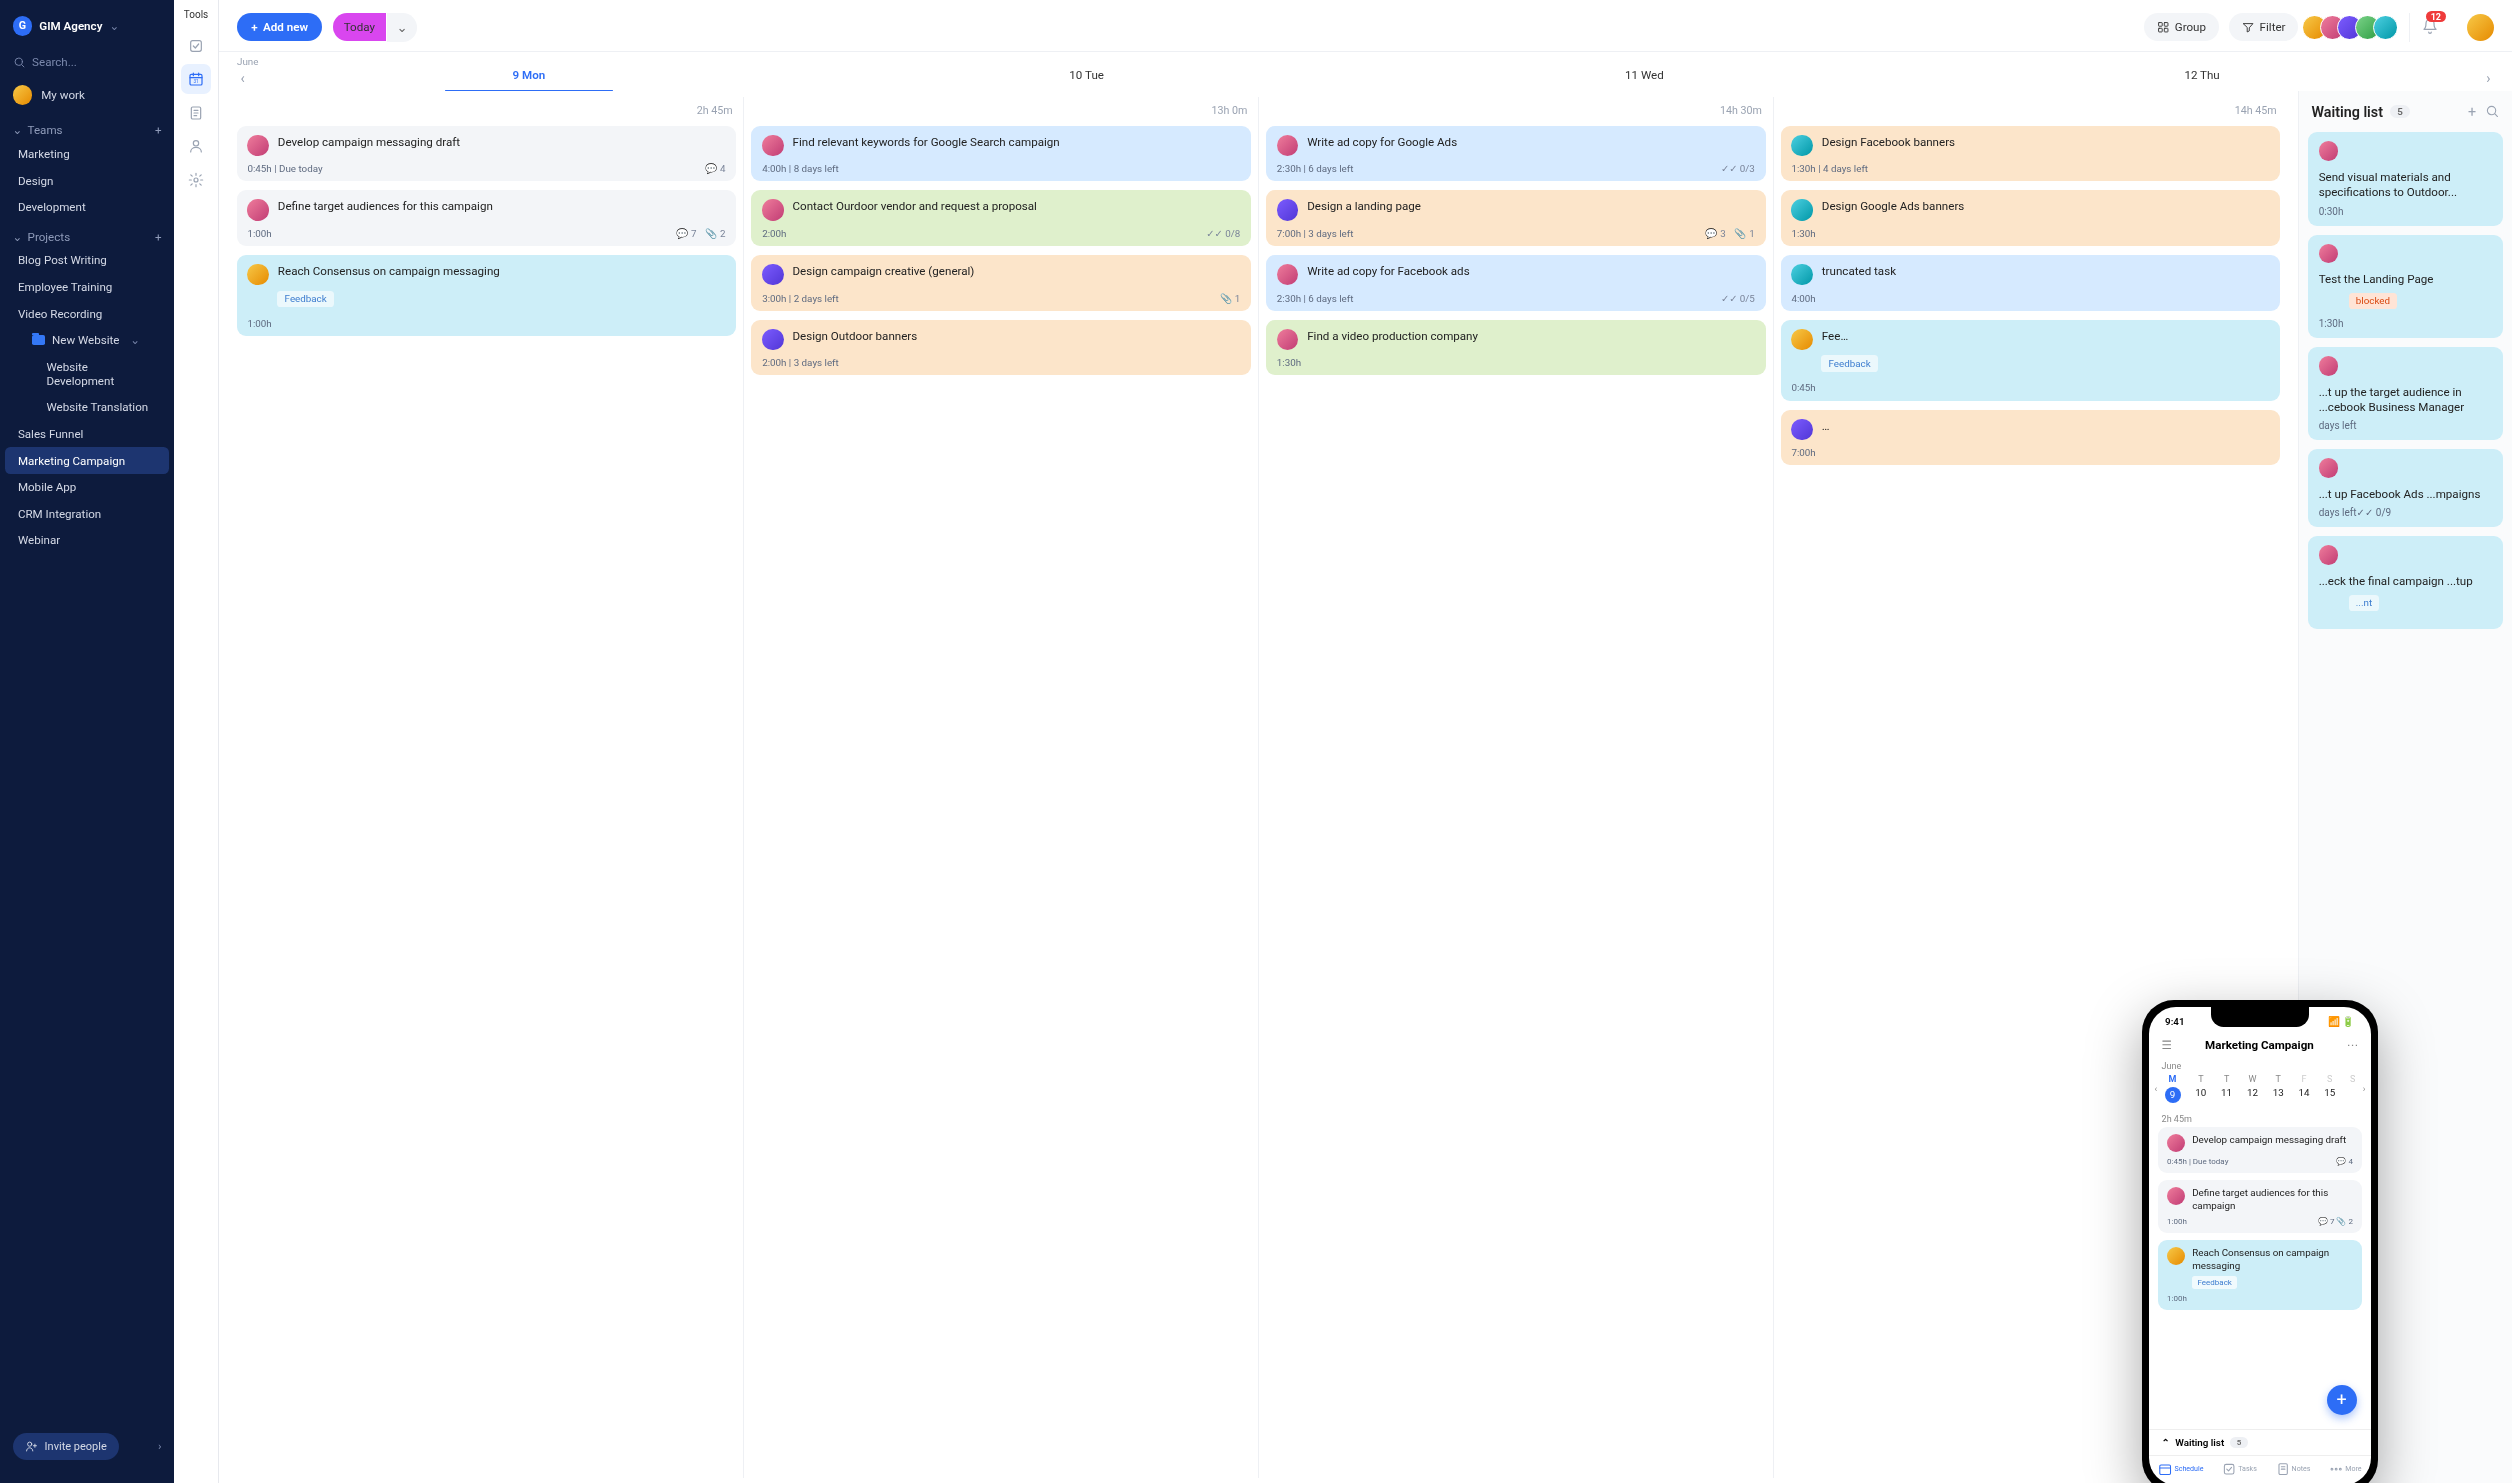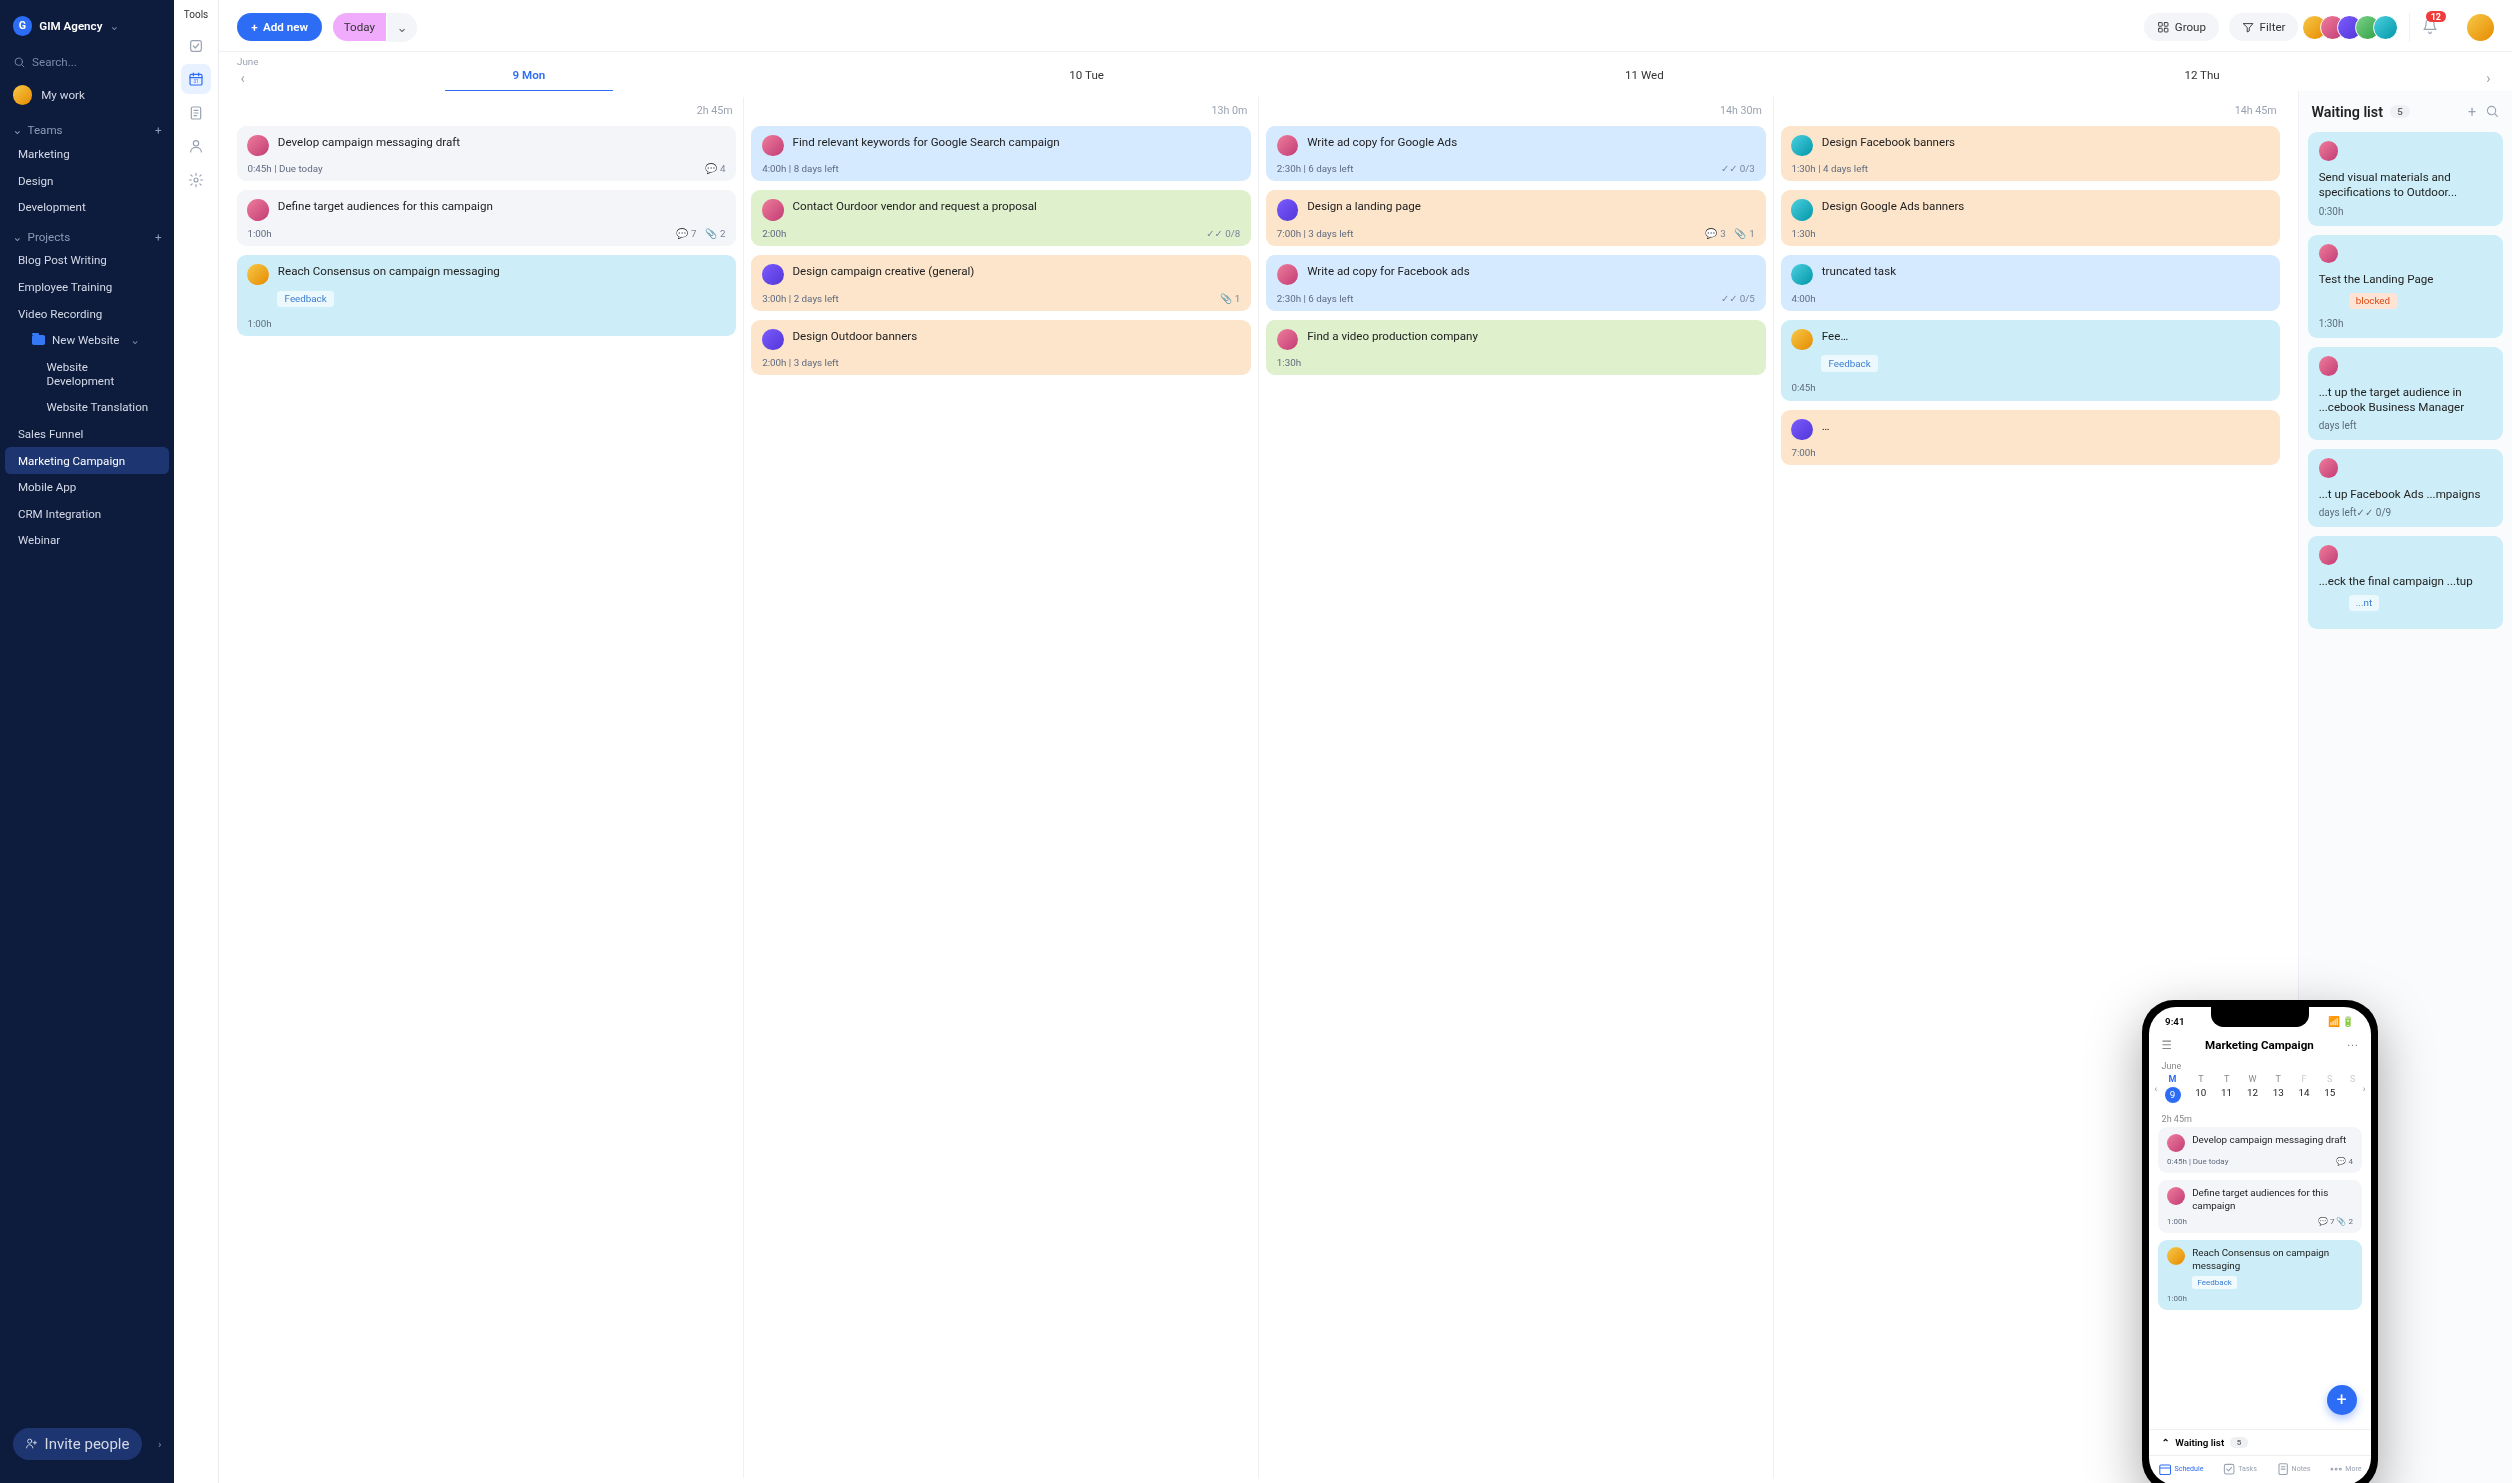--- a/index.html
+++ b/index.html
@@ -22,36 +22,36 @@
 .section-head { display: flex; align-items: center; justify-content: space-between; padding: 9px 12.5px 3.6px; color: #8f9bb9; cursor: pointer; }
 .section-head .chev { margin-right: 5.4px; }
 .section-head .plus { color: #8f9bb9; }
 .nav-item { padding: 6.3px 12.5px; cursor: pointer; color: #d4d9e6; border-radius: 5.4px; margin: 0 5.4px; display: flex; align-items: center; gap: 7.1px; }
 .nav-item.indent1 { padding-left: 27px; }
 .nav-item.indent2 { padding-left: 41px; }
 .nav-item.active { background: #1d3570; color: #fff; }
 .folder-icon { width: 12.5px; height: 9.8px; background: #3478f6; border-radius: 1.8px; display: inline-block; position: relative; }
 .folder-icon::before { content: ""; position: absolute; top: -2.7px; left: 0; width: 6.3px; height: 2.7px; background: #3478f6; border-radius: 0.9px 0.9px 0 0; }
 .sidebar-bottom { margin-top: auto; padding: 12.5px; display: flex; align-items: center; justify-content: space-between; }
-.invite-btn { background: #1d3570; color: #d4d9e6; border: none; border-radius: 16px; padding: 7.1px 12.5px; display: flex; align-items: center; gap: 7.1px; cursor: pointer; font-size: 15px; }
+.invite-btn { background: #1d3570; color: #d4d9e6; border: none; border-radius: 16px; padding: 7.1px 12.5px; display: flex; align-items: center; gap: 7.1px; cursor: pointer; font-size: 11px; }
 .collapse-chev { color: #7a88ac; cursor: pointer; }
 
 
 .rail { width: 45px; background: #fff; border-right: 0.9px solid #e7e9ee; display: flex; flex-direction: column; align-items: center; padding-top: 9px; gap: 3.6px; }
 .rail-label { font-size: 10px; color: #333; padding-bottom: 7.1px; }
 .rail-btn { width: 30px; height: 30px; border-radius: 7.1px; display: flex; align-items: center; justify-content: center; color: #9aa3b2; cursor: pointer; }
 .rail-btn.active { background: #e8f1ff; color: #2d6df6; }
 .rail-btn svg { width: 16px; height: 16px; }
 
 
 .main { flex: 1; background: #fff; display: flex; flex-direction: column; overflow: hidden; }
 .topbar { display: flex; align-items: center; padding: 12.5px 18px 9px; gap: 10.7px; border-bottom: 0.9px solid #eef0f4; }
 .add-btn { background: #2d6df6; color: #fff; border: none; border-radius: 16px; padding: 7.1px 14.3px; font-size: 11.6px; font-weight: 600; cursor: pointer; display: flex; align-items: center; gap: 5.4px; }
 .today-grp { display: flex; align-items: center; gap: 1.8px; }
-.today-btn { background: #f0abfc; border: none; border-radius: 14.3px 0 0 14.3px; padding: 7.1px 10.7px; font-size: 11.6px; cursor: pointer; color: #333; }
+.today-btn { background: #d946ef; border: none; border-radius: 14.3px 0 0 14.3px; padding: 7.1px 10.7px; font-size: 11.6px; cursor: pointer; color: #333; }
 .today-drop { background: #f3f5f8; border: none; border-radius: 0 14.3px 14.3px 0; padding: 7.1px 9px; cursor: pointer; color: #666; }
 .topbar-spacer { flex: 1; }
 .pill-btn { background: #f3f5f8; border: none; border-radius: 14.3px; padding: 7.1px 12.5px; font-size: 11.6px; cursor: pointer; color: #333; display: flex; align-items: center; gap: 5.4px; }
 .avatars { display: flex; }
 .avatars .avatar { width: 25px; height: 25px; border: 1.8px solid #fff; margin-left: -7.1px; }
 .bell-wrap { position: relative; padding: 5.4px 12.5px; border-left: 0.9px solid #eef0f4; cursor: pointer; color: #9aa3b2; }
 .bell-badge { position: absolute; top: -1.8px; right: 5.4px; background: #ef3b3b; color: #fff; border-radius: 7.1px; font-size: 9px; padding: 0.9px 4.5px; font-weight: 700; }
 .me-avatar { width: 27px; height: 27px; border-radius: 50%; background: linear-gradient(135deg,#f7c948,#e68a00); margin-left: 5.4px; cursor: pointer; }
 
 .date-header { display: flex; align-items: flex-end; padding: 9px 16px 0; position: relative; }

